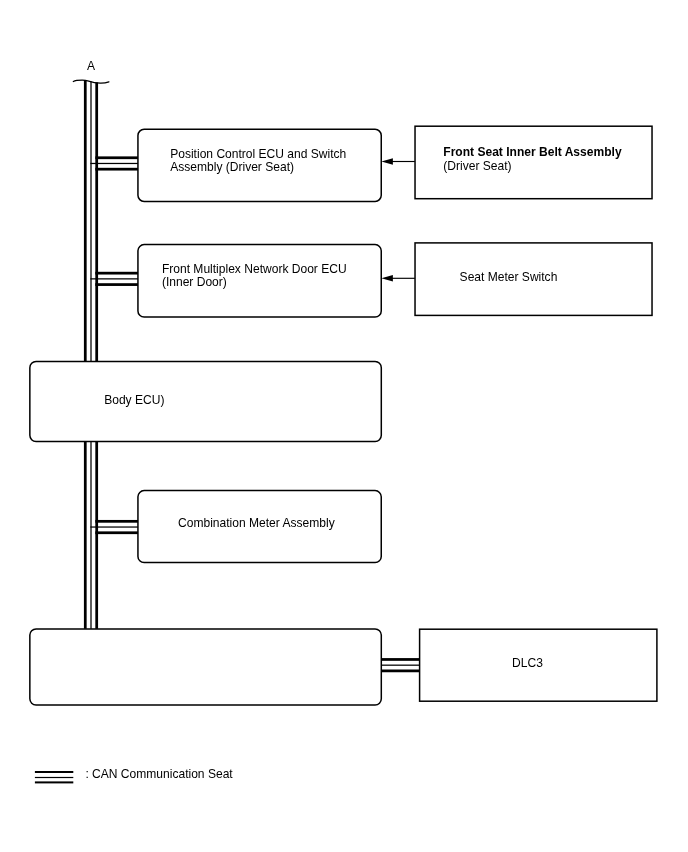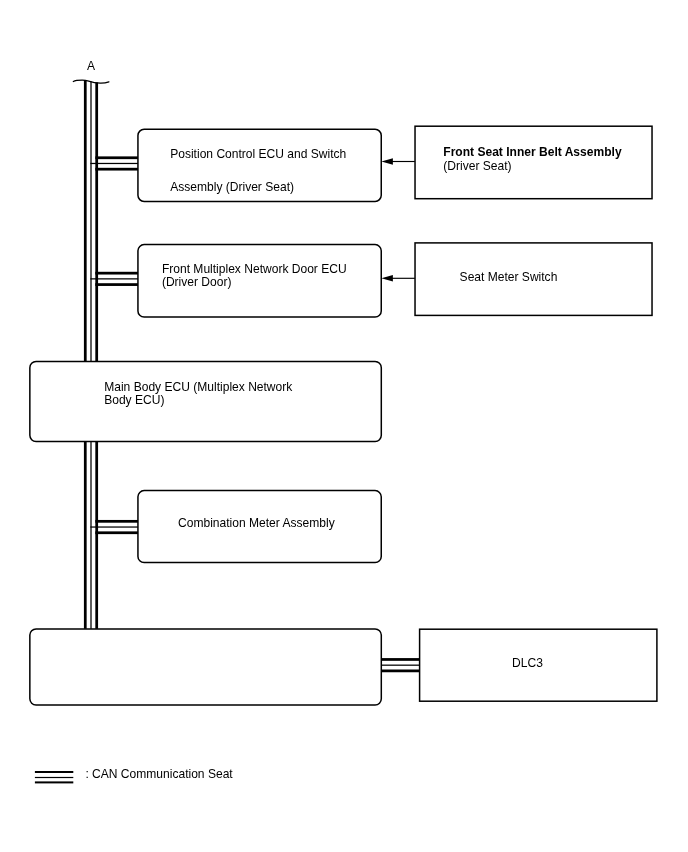--- a/index.html
+++ b/index.html
@@ -109,31 +109,30 @@
     <g>
       <rect x="34.9" y="771.0" width="38.4" height="2.0" fill="#000"></rect>
       <rect x="34.9" y="776.9" width="38.4" height="1.2" fill="#000"></rect>
       <rect x="34.9" y="781.4" width="38.4" height="2.0" fill="#000"></rect>
     </g>
   </svg>
 
   <div class="txt" style="left:86.90px; top:60.20px;">A</div>
 
   <div class="txt" style="left:170.20px; top:147.90px;">Position Control ECU and Switch</div>
-  <div class="txt" style="left:170.20px; top:161.10px;margin-top:20px;">Assembly (Driver Seat)</div>
+  <div class="txt" style="left:170.20px; top:161.10px;">Assembly (Driver Seat)</div>
 
   <div class="txt" style="left:443.30px; top:146.20px;font-weight:bold;">Front Seat Inner Belt Assembly</div>
   <div class="txt" style="left:443.30px; top:159.60px;text-align:center;">(Driver Seat)</div>
 
   <div class="txt" style="left:161.90px; top:262.50px;">Front Multiplex Network Door ECU</div>
-  <div class="txt" style="left:161.90px; top:276.40px;">(Driver Door)</div>
+  <div class="txt" style="left:161.90px; top:276.40px;">(Inner Door)</div>
 
   <div class="txt" style="left:459.60px; top:270.80px;">Seat Meter Switch</div>
 
-  <div class="txt" style="left:104.20px; top:380.70px;">Main Body ECU (Multiplex Network</div>
   <div class="txt" style="left:104.20px; top:393.80px;">Body ECU)</div>
 
   <div class="txt" style="left:178.00px; top:516.80px;">Combination Meter Assembly</div>
 
 
   <div class="txt" style="left:512.10px; top:656.80px;">DLC3</div>
 
   <div class="txt" style="left:85.40px; top:768.10px;">: CAN Communication Seat</div>
 
 </div>

